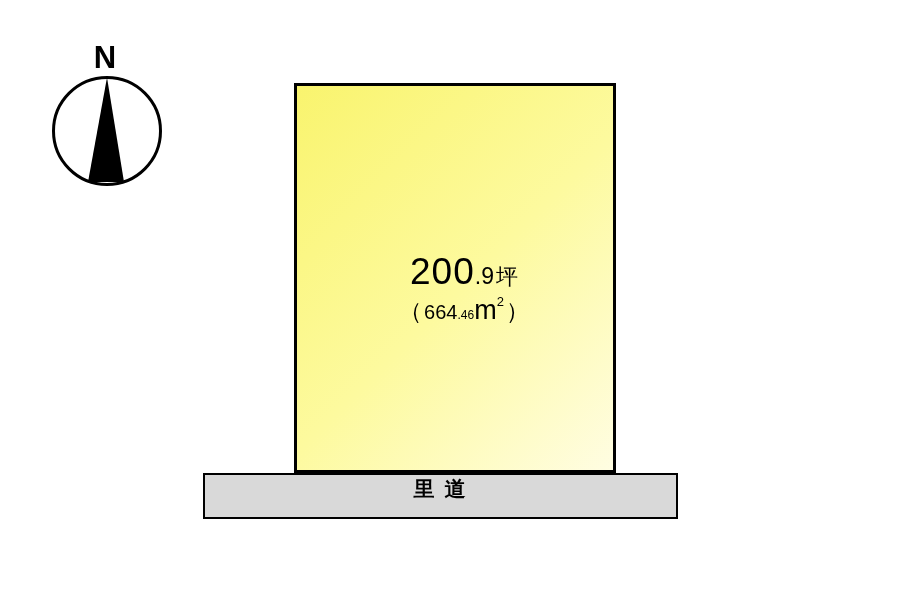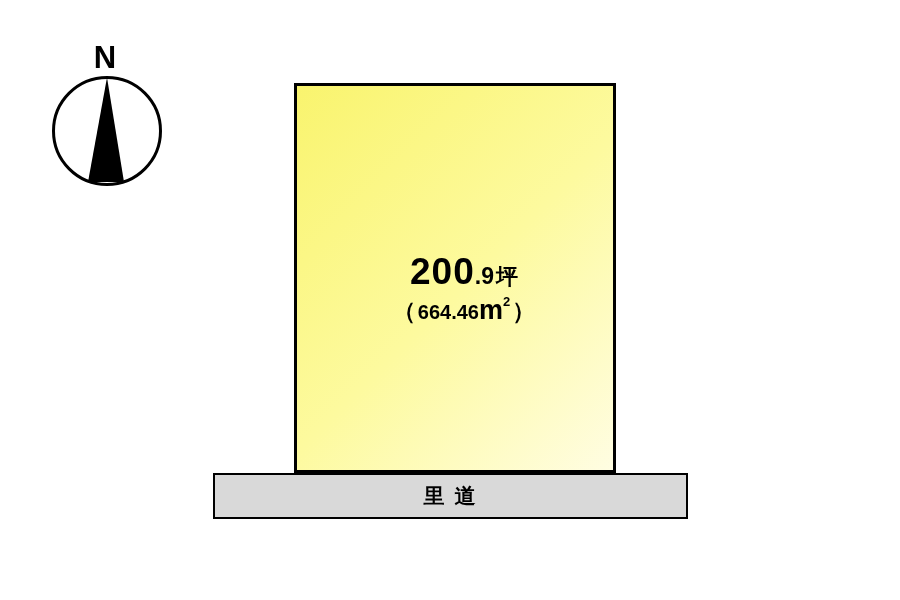--- a/index.html
+++ b/index.html
@@ -45,46 +45,45 @@
     align-items: center;
   }
   .area-block {
     transform: translate(9px, 10px);
     text-align: center;
   }
   .area-line {
     display: flex;
     align-items: baseline;
     justify-content: center;
-    font-weight: bold;
+    font-weight: normal;
     line-height: 1;
     white-space: nowrap;
   }
   .tsubo-whole   { font-size: 37px; letter-spacing: 1px; }
   .tsubo-decimal { font-size: 23px; }
   .tsubo-unit    { font-size: 22px; margin-left: 2px; }
   .sqm-line      { margin-top: 7px; }
   .sqm-paren     { font-size: 23px; }
   .sqm-whole     { font-size: 20px; margin-left: 2px; }
-  .sqm-decimal   { font-size: 20px; }
+  .sqm-decimal   { font-size: 12px; }
   .sqm-unit      { font-size: 27px; }
   .sqm-sup       { font-size: 13px; position: relative; top: -13px; margin-right: 2px; }
 
   
   .road {
     position: absolute;
-    left: 213px;
+    left: 203px;
     top: 473px;
     width: 475px;
     height: 46px;
     background: #d9d9d9;
     border: 2px solid #000000;
     display: flex;
     justify-content: center;
-    align-items: center;
   }
   .road-label {
     font-size: 21px;
     font-weight: bold;
     letter-spacing: 2px;
     white-space: pre;
   }
 </style>
 </head>
 <body>

